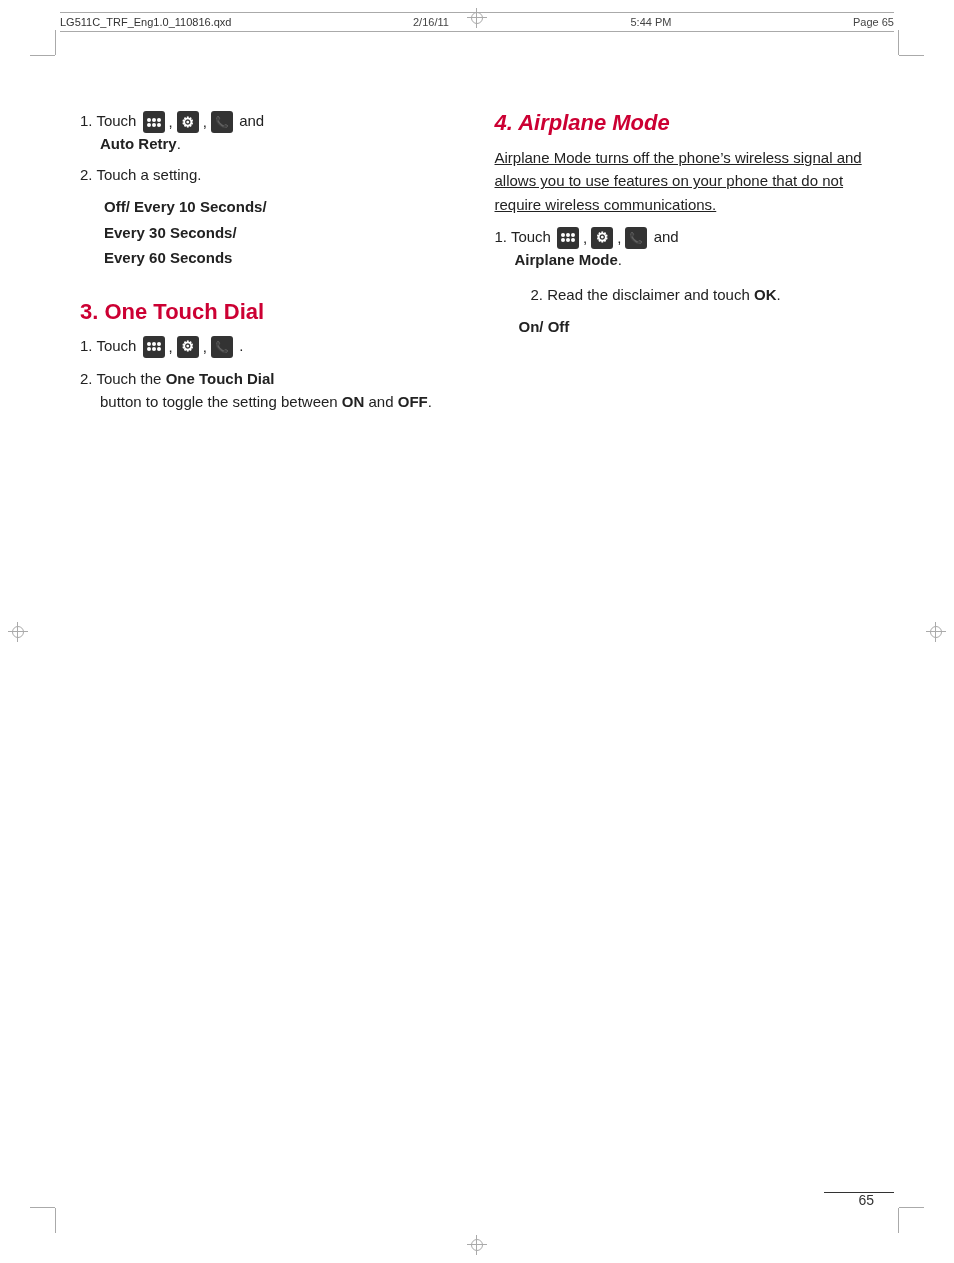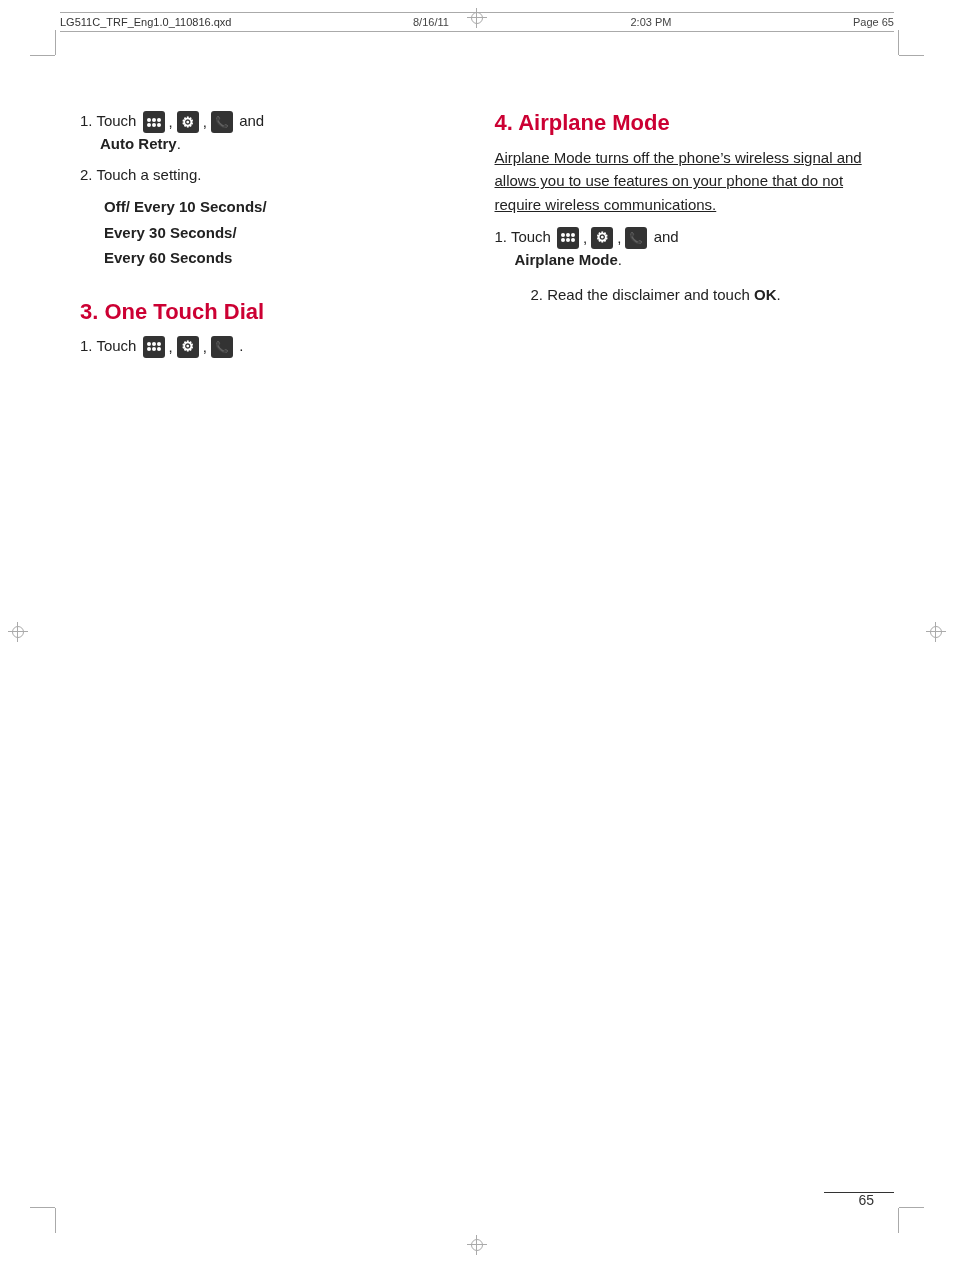--- a/index.html
+++ b/index.html
@@ -143,22 +143,22 @@
       background: #333;
     }
   </style>
 </head>
 <body>
 
 <div class="page-container">
 
   <div class="header-bar">
     <span class="header-filename">LG511C_TRF_Eng1.0_110816.qxd</span>
-    <span>8/16/11</span>
-    <span>2:03 PM</span>
+    <span>2/16/11</span>
+    <span>5:44 PM</span>
     <span>Page 65</span>
   </div>
 
   <div style="position:absolute;top:8px;left:50%;transform:translateX(-50%);">
     <div style="position:relative;width:20px;height:20px;">
       <div style="position:absolute;left:9px;top:0;width:1px;height:20px;background:#aaa;"></div>
       <div style="position:absolute;top:9px;left:0;width:20px;height:1px;background:#aaa;"></div>
       <div style="position:absolute;left:4px;top:4px;width:12px;height:12px;border:1px solid #aaa;border-radius:50%;"></div>
     </div>
   </div>
@@ -266,26 +266,33 @@
             </span>
             <span style="margin:0 2px;">,</span>
             <span class="icon-box">
               <span style="font-size:11px;">📞</span>
             </span>
           </span>
           <span>.</span>
         </span>
       </div>
 
+      <div class="step-line" style="margin-top:10px;">
+        <span class="step-content">
+          <span>2. Touch the</span>
+          <strong>One Touch Dial</strong>
+          <span><br><span style="margin-left:20px;"><span>button to toggle the setting between</span> <strong>ON</strong> <span>and</span> <strong>OFF</strong><span>.</span></span></span>
+        </span>
+      </div>
 
     </div>
 
     <div class="right-column">
 
-      <h2 class="section-title" style="margin-top:0;">4. Airplane Mode</h2>
+      <h2 class="section-title" style="margin-top:0;font-style:italic;">4. Airplane Mode</h2>
 
       <p class="body-text">Airplane Mode turns off the phone’s wireless signal and allows you to use features on your phone that do not require wireless communications.</p>
 
       <div class="step-line">
         <span class="step-content">
           <span>1. Touch</span>
           <span class="icon-group">
             <span class="icon-box">
               <span style="display:grid;grid-template-columns:repeat(3,4px);gap:1px;padding:1px;">
                 <span style="width:4px;height:4px;background:white;border-radius:50%;display:block;"></span>
@@ -312,20 +319,23 @@
       </div>
 
       <div class="step-line" style="margin-top:12px;margin-left:36px;">
         <span class="step-content">
           <span>2. Read the disclaimer and touch</span>
           <strong>OK</strong><span>.</span>
         </span>
       </div>
 
 
+      <div class="indented-block">
+        <span>On/ Off</span>
+      </div>
 
     </div>
 
   </div>
 
   <div class="page-number-line"></div>
 
   <div class="page-number">65</div>
 
 </div>

